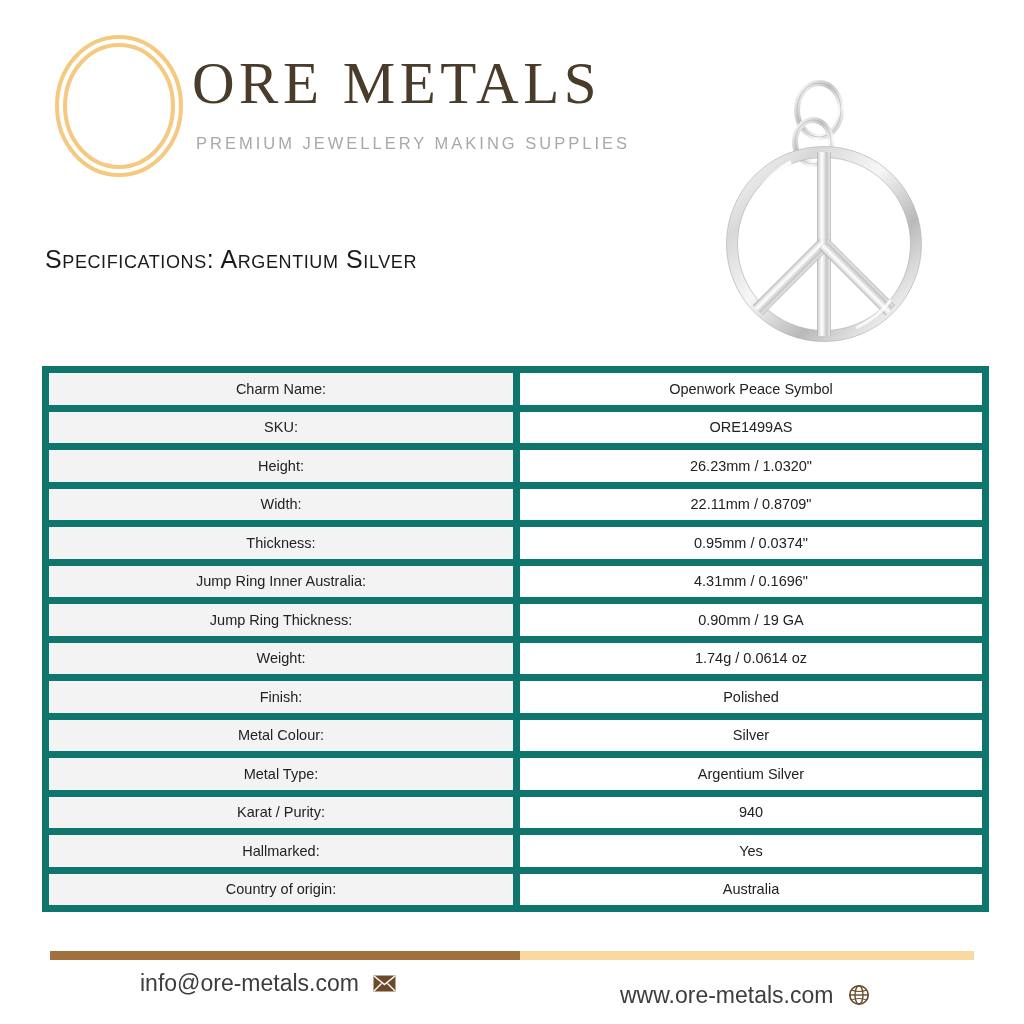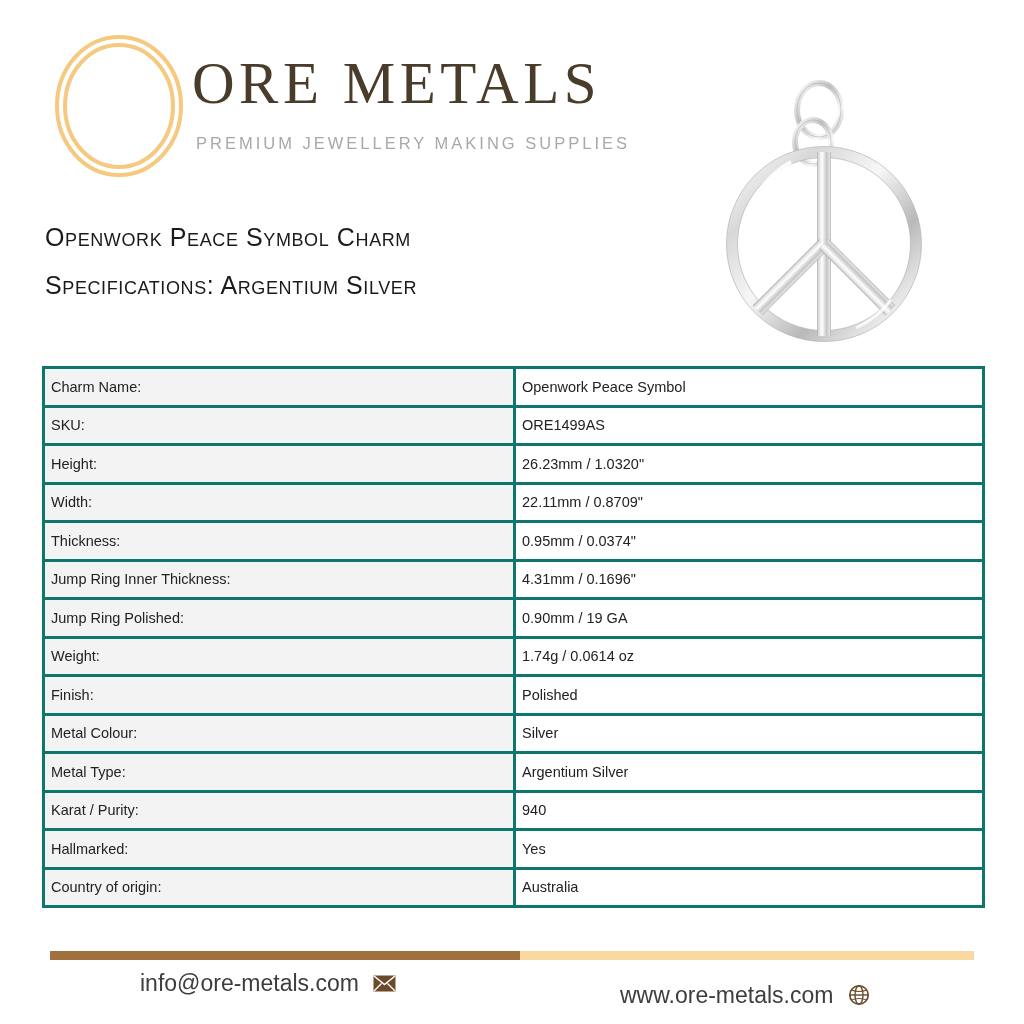--- a/index.html
+++ b/index.html
@@ -71,24 +71,25 @@
   
   .spec-table {
     position: absolute;
     left: 42px; top: 366px;
     width: 940px;
     border-collapse: collapse;
     table-layout: fixed;
   }
   .spec-table tr { height: 38.5px; }
   .spec-table td {
-    border: 3px solid #0f766e;
+    border: 7px solid #0f766e;
     font-family: "Liberation Sans", sans-serif;
     font-size: 14.5px;
     color: #222222;
+    text-align: center;
     vertical-align: middle;
     padding: 2px 6px;
   }
   .spec-table td.label-cell {
     width: 471px;
     background: #f3f3f3;
   }
   .spec-table td.value-cell {
     width: 469px;
     background: #ffffff;
@@ -190,21 +191,20 @@
         </g>
 
         <path d="M 45 175 A 92 92 0 0 1 85 130" fill="none" stroke="#ffffff" stroke-width="4" opacity="0.9"></path>
         <path d="M 185 268 A 92 92 0 0 1 150 296" fill="none" stroke="#ffffff" stroke-width="3" opacity="0.8"></path>
       </svg>
     </div>
 
   </div>
 
   <div class="titles">
-    <div class="doc-title">Openwork Peace Symbol Charm</div>
     <div class="doc-subtitle">Specifications: Argentium Silver</div>
   </div>
 
   <table class="spec-table">
     <tbody>
         <tr>
           <td class="label-cell">Charm Name:</td>
           <td class="value-cell">Openwork Peace Symbol</td>
         </tr>
         <tr>
@@ -217,25 +217,25 @@
         </tr>
         <tr>
           <td class="label-cell">Width:</td>
           <td class="value-cell">22.11mm / 0.8709"</td>
         </tr>
         <tr>
           <td class="label-cell">Thickness:</td>
           <td class="value-cell">0.95mm / 0.0374"</td>
         </tr>
         <tr>
-          <td class="label-cell">Jump Ring Inner Thickness:</td>
+          <td class="label-cell">Jump Ring Inner Australia:</td>
           <td class="value-cell">4.31mm / 0.1696"</td>
         </tr>
         <tr>
-          <td class="label-cell">Jump Ring Polished:</td>
+          <td class="label-cell">Jump Ring Thickness:</td>
           <td class="value-cell">0.90mm / 19 GA</td>
         </tr>
         <tr>
           <td class="label-cell">Weight:</td>
           <td class="value-cell">1.74g / 0.0614 oz</td>
         </tr>
         <tr>
           <td class="label-cell">Finish:</td>
           <td class="value-cell">Polished</td>
         </tr>

